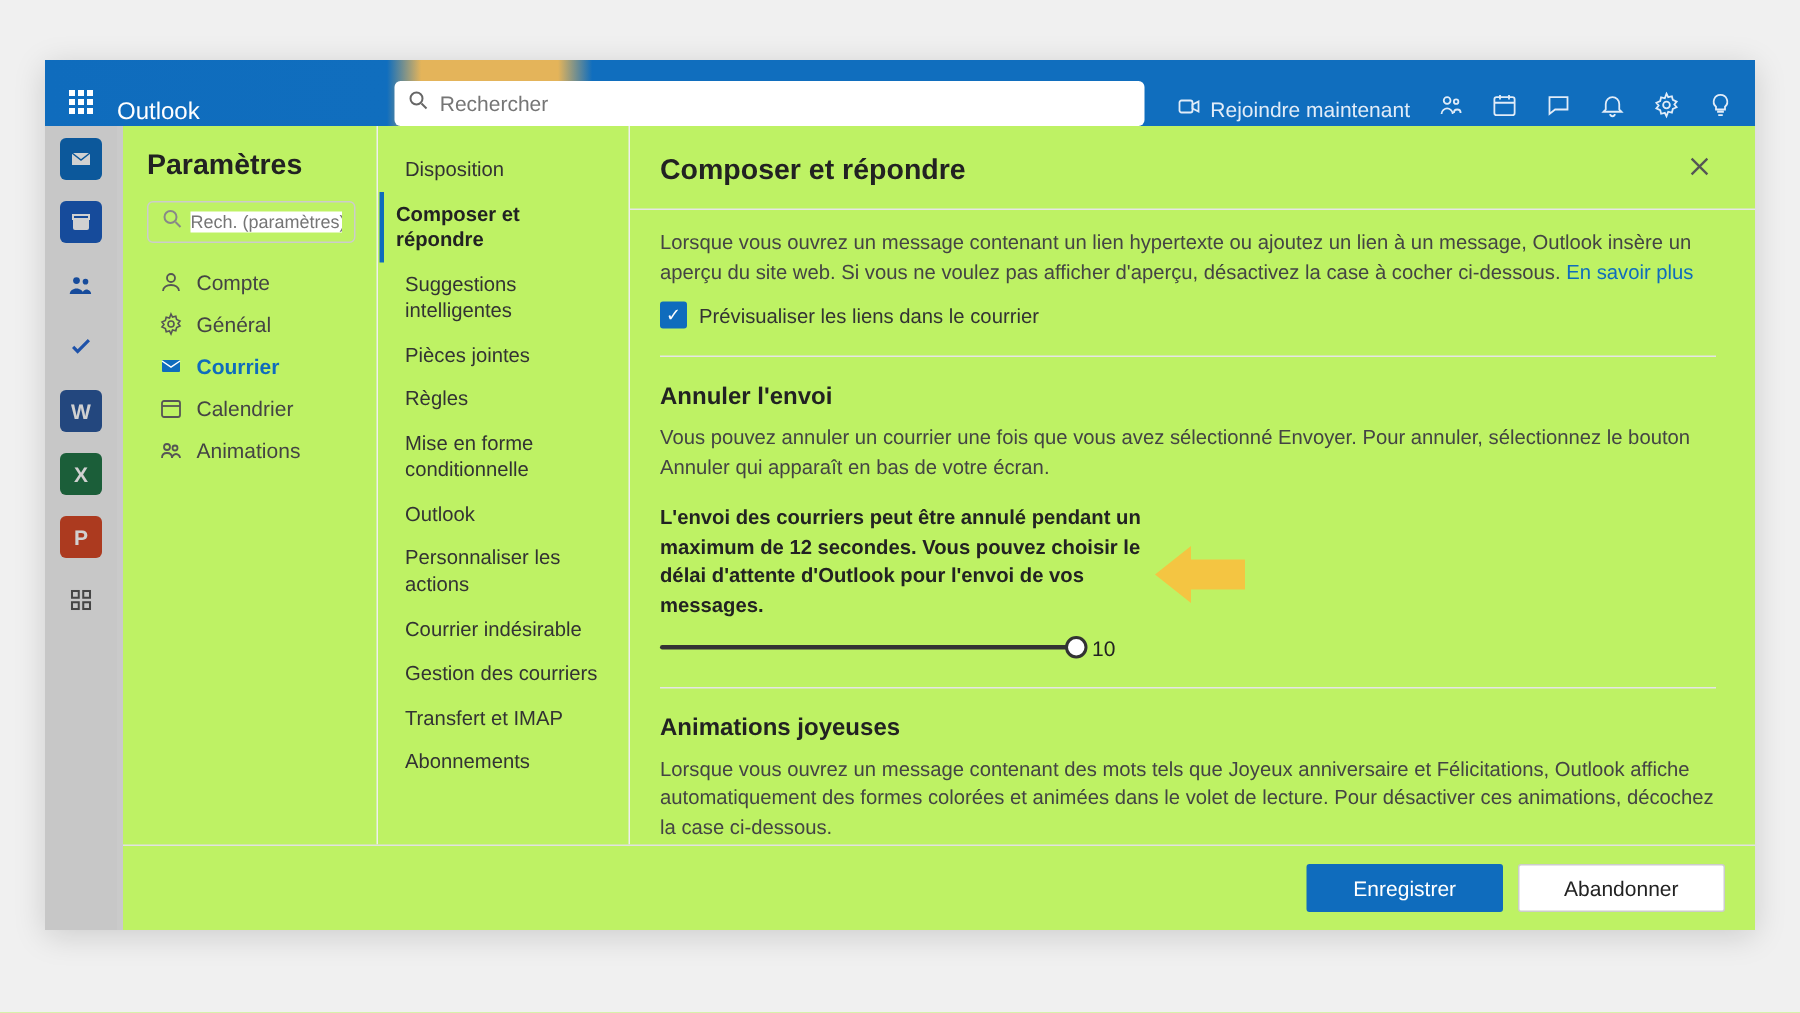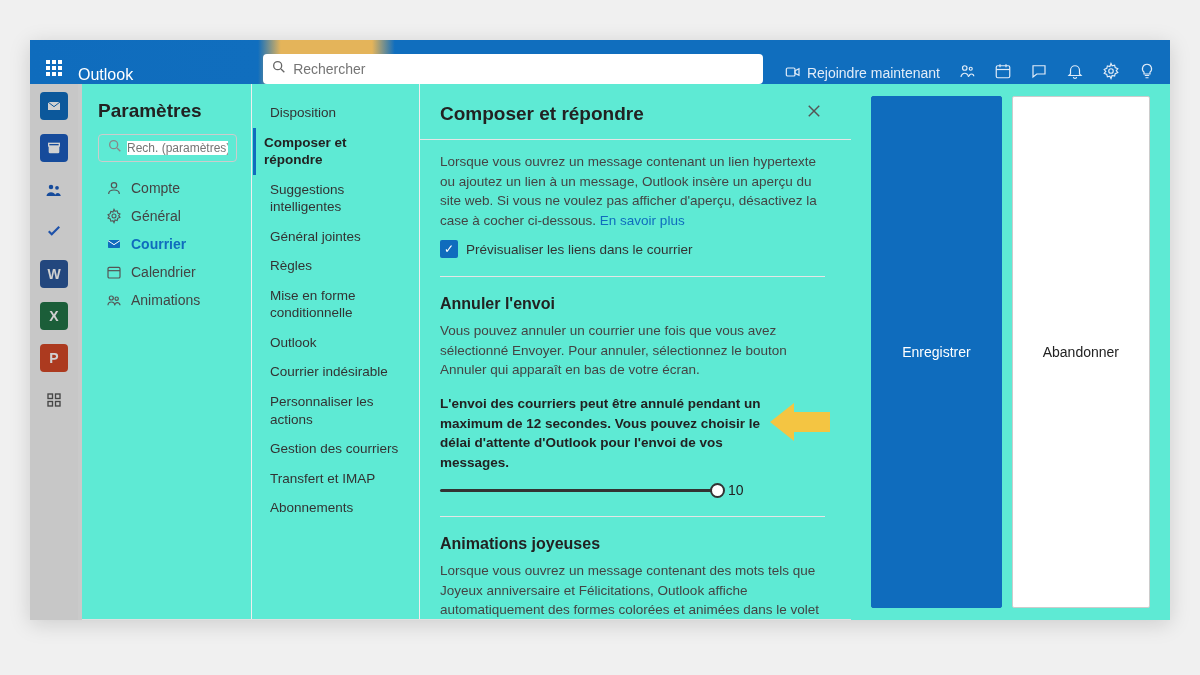--- a/index.html
+++ b/index.html
@@ -19,21 +19,21 @@
 .topbar-right .ticon { color: #e1ecf8; cursor: pointer; font-size: 16px; }
 .join-now { display:flex; align-items:center; gap:6px; color:#e1ecf8; font-size:14px;}
 
 .leftstrip { position: absolute; top: 44px; left: 0; width: 48px; bottom: 0; background: #f3f3f3; display: flex; flex-direction: column; align-items: center; padding-top: 8px; gap: 14px; }
 .leftstrip .appicon { width: 28px; height: 28px; border-radius: 4px; display:flex; align-items:center; justify-content:center; font-size:14px; }
 
 .mainbg { position:absolute; top:44px; left:48px; right:0; bottom:0; background:#f7f7f7; }
 
 
 .overlay { position:absolute; top:44px; left:0; right:0; bottom:0; background:rgba(0,0,0,0.18); }
-.modal { position:absolute; top:0; left:52px; right:0; bottom:0; background:#5eead4; display:flex; flex-direction:row; }
+.modal { position:absolute; top:0; left:52px; right:0; bottom:0; background:#bef264; display:flex; flex-direction:column; }
 
 .mh { display:flex; flex:1; overflow:hidden; border-bottom:1px solid #e1e1e1;}
 .col1 { width:170px; padding:16px 14px 8px 16px; border-right:1px solid #eee; }
 .col1 h2 { font-size:19px; font-weight:600; margin-bottom:12px; color:#222; }
 .psearch { width:100%; height:28px; border:1px solid #ccc; border-radius:4px; display:flex; align-items:center; padding:0 8px; margin-bottom:12px; }
 .psearch input { border:none; outline:none; flex:1; font-size:12px; color:#666; width:100%;}
 .navitem { display:flex; align-items:center; gap:8px; padding:6px 4px; font-size:14px; color:#444; cursor:pointer; border-left:3px solid transparent; }
 .navitem.active { color:#0f6cbd; font-weight:600; }
 .navitem .nicon { width:18px; display:flex; justify-content:center; color:#555; }
 .navitem.active .nicon { color:#0f6cbd; }
@@ -243,26 +243,26 @@
                 </svg>
               </span>
             <span>Animations</span>
           </div>
         </div>
 
         <div class="col2">
           <div class="subitem">Disposition</div>
           <div class="subitem active">Composer et répondre</div>
           <div class="subitem">Suggestions intelligentes</div>
-          <div class="subitem">Général jointes</div>
+          <div class="subitem">Pièces jointes</div>
           <div class="subitem">Règles</div>
           <div class="subitem">Mise en forme conditionnelle</div>
           <div class="subitem">Outlook</div>
+          <div class="subitem">Personnaliser les actions</div>
           <div class="subitem">Courrier indésirable</div>
-          <div class="subitem">Personnaliser les actions</div>
           <div class="subitem">Gestion des courriers</div>
           <div class="subitem">Transfert et IMAP</div>
           <div class="subitem">Abonnements</div>
         </div>
 
         <div class="col3">
           <div class="col3-header">
             <h3>Composer et répondre</h3>
             <div class="closex">
               <svg class="ico18" viewBox="0 0 24 24" fill="none" stroke="currentColor" stroke-width="2">

